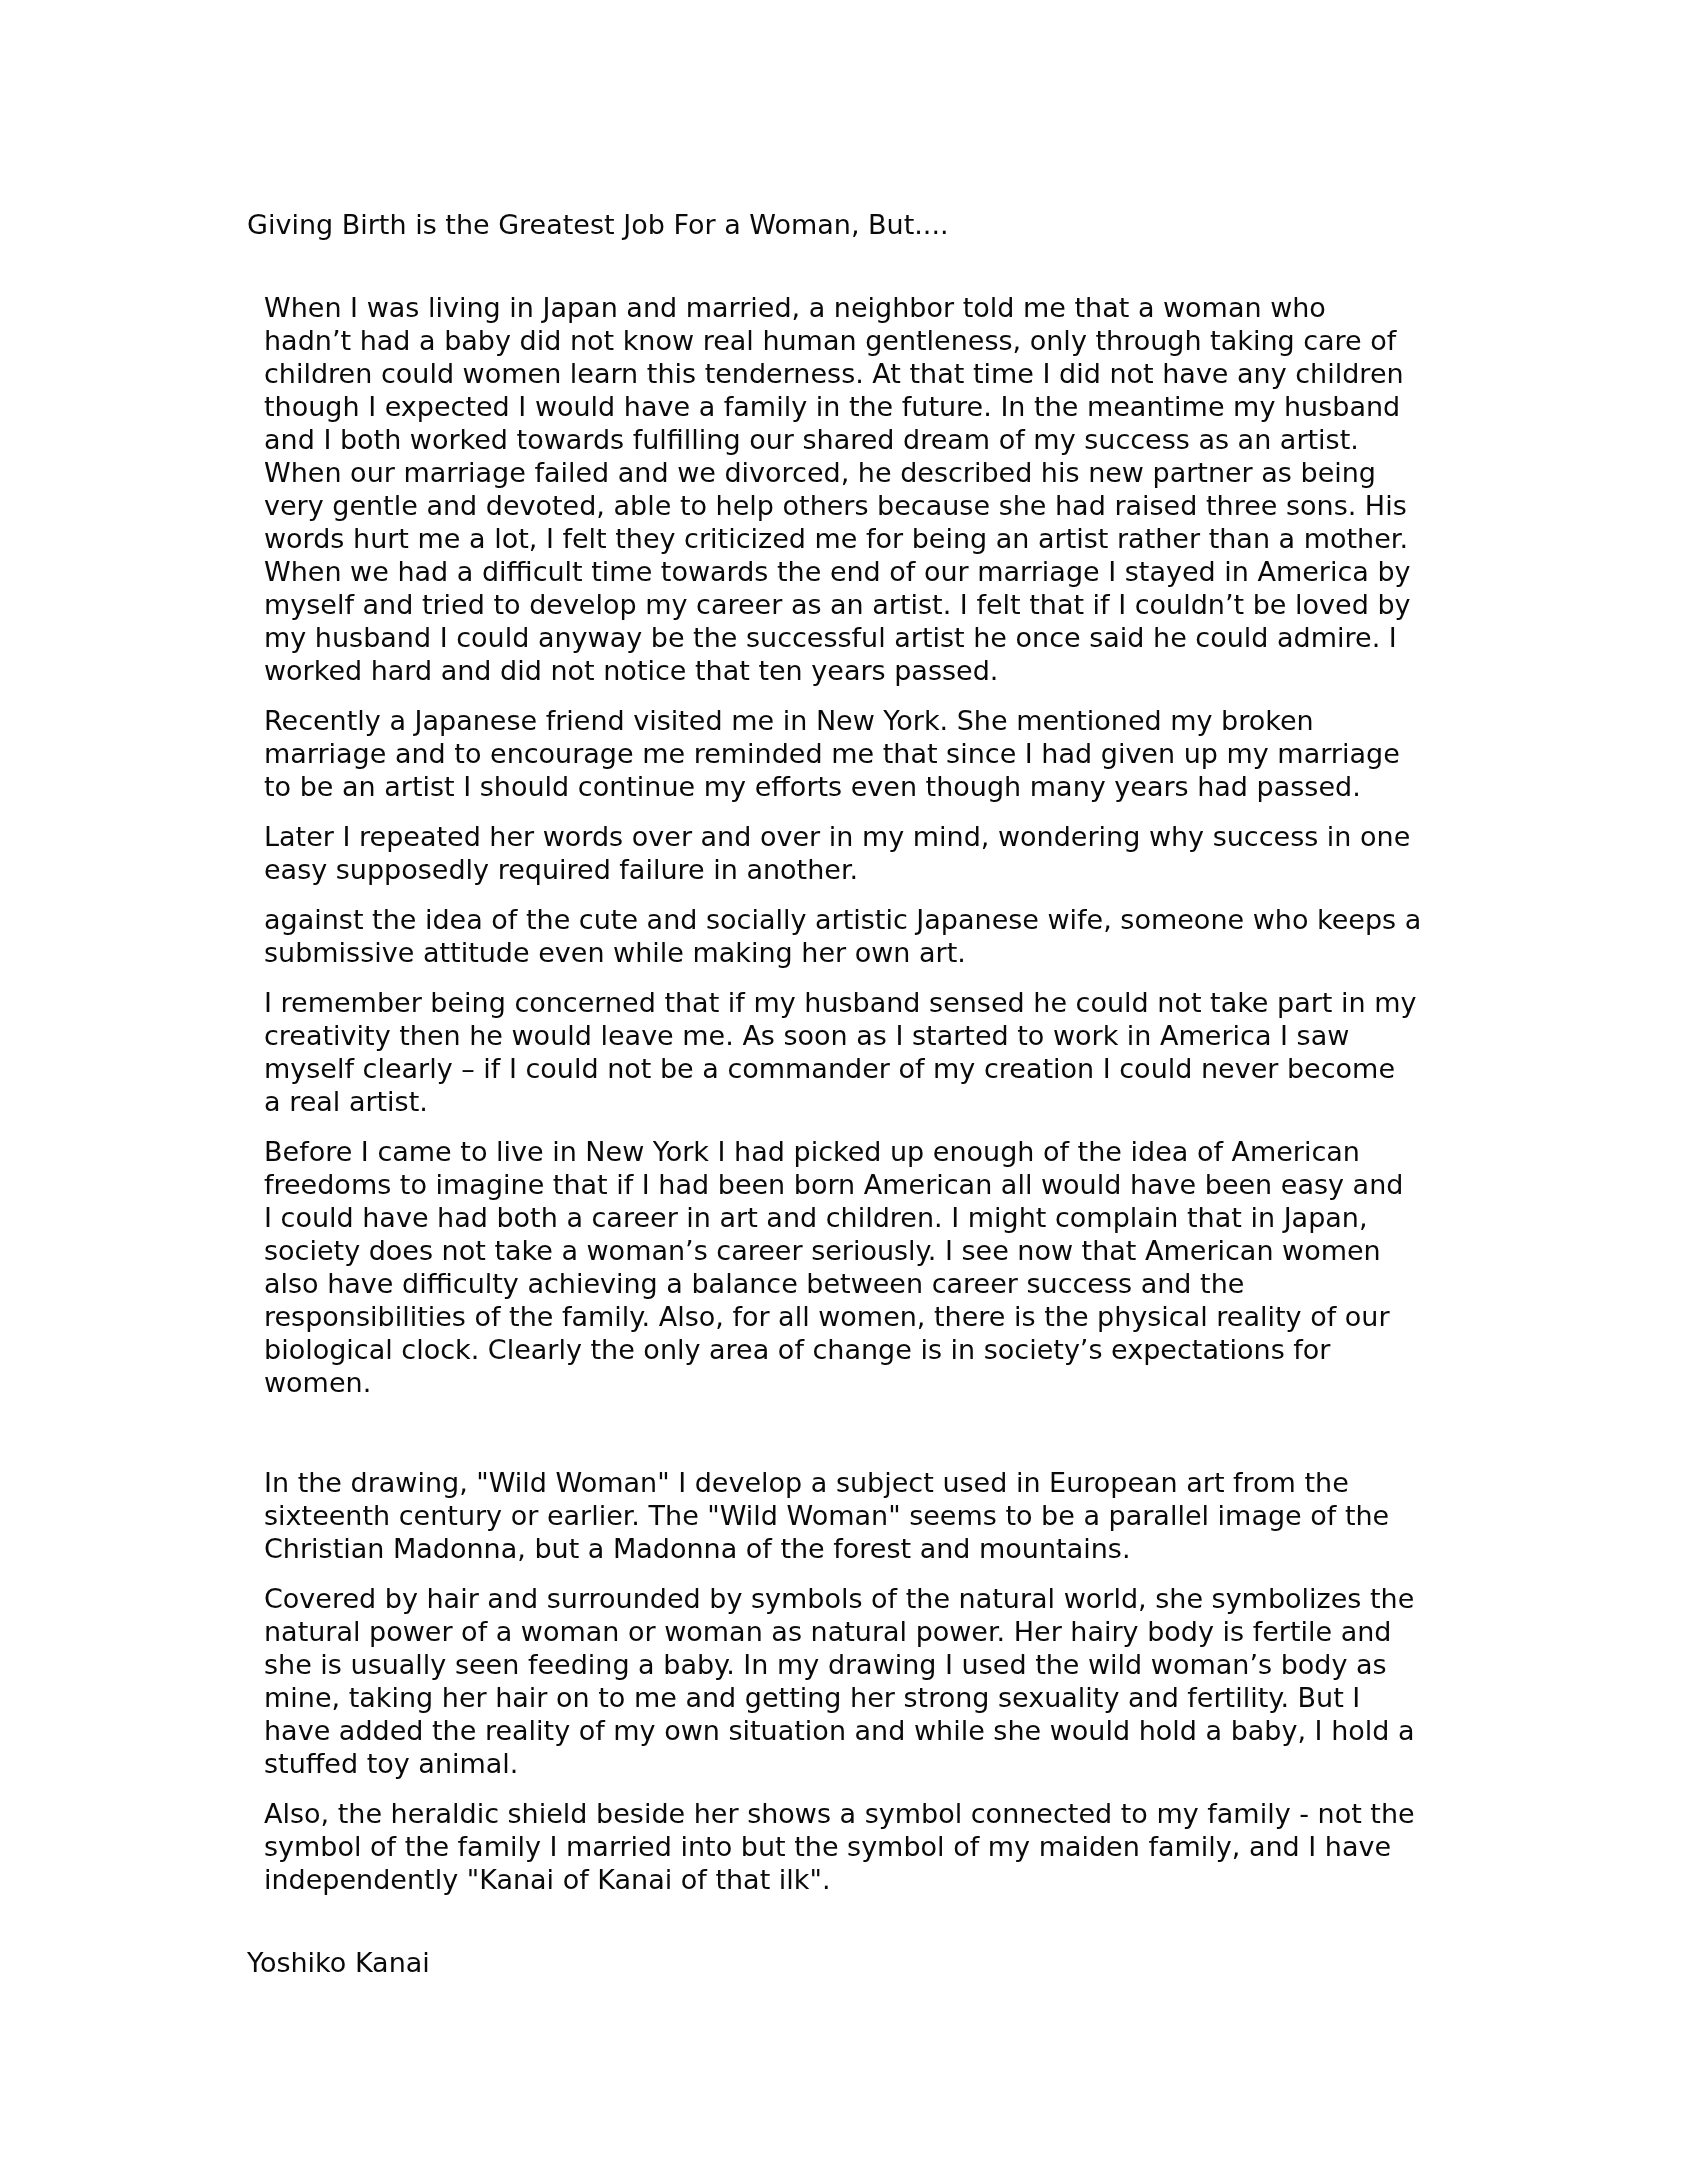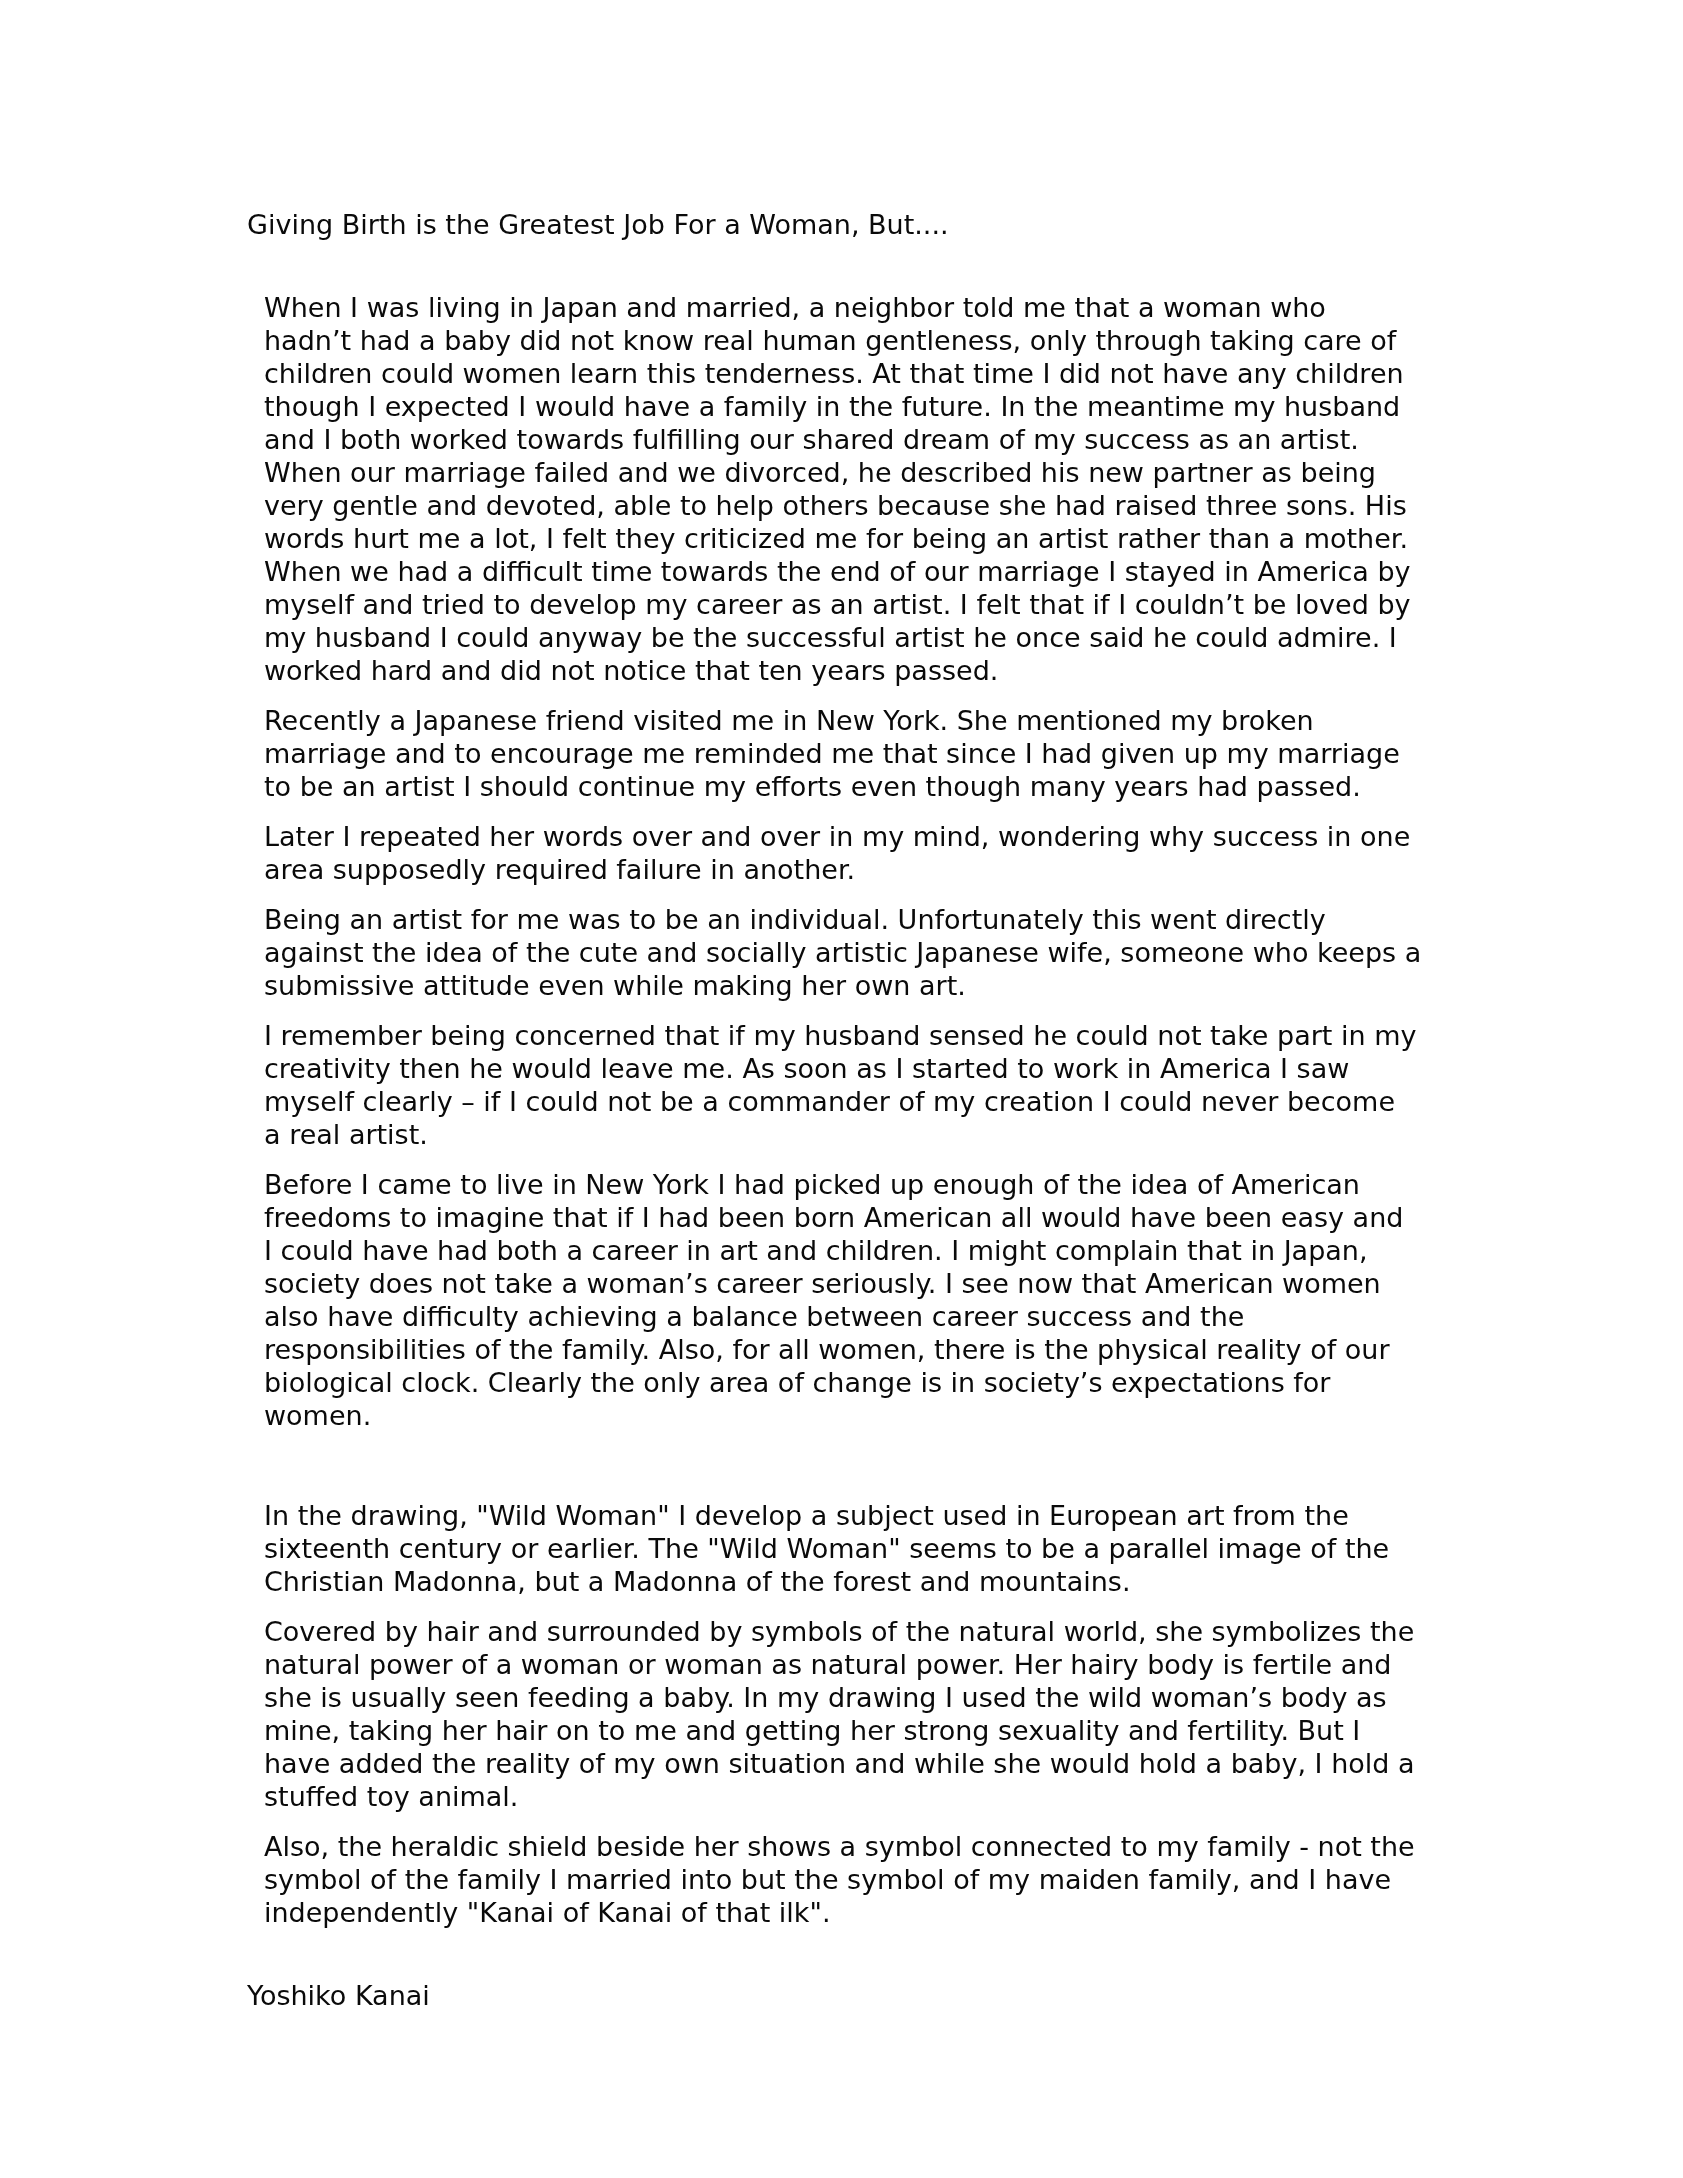--- a/index.html
+++ b/index.html
@@ -60,24 +60,23 @@
         <div class="line">my husband I could anyway be the successful artist he once said he could admire. I</div>
         <div class="line">worked hard and did not notice that ten years passed.</div>
       </div>
       <div class="paragraph">
         <div class="line">Recently a Japanese friend visited me in New York. She mentioned my broken</div>
         <div class="line">marriage and to encourage me reminded me that since I had given up my marriage</div>
         <div class="line">to be an artist I should continue my efforts even though many years had passed.</div>
       </div>
       <div class="paragraph">
         <div class="line">Later I repeated her words over and over in my mind, wondering why success in one</div>
-        <div class="line">area supposedly required failure in another.</div>
+        <div class="line">easy supposedly required failure in another.</div>
       </div>
       <div class="paragraph">
-        <div class="line">Being an artist for me was to be an individual. Unfortunately this went directly</div>
         <div class="line">against the idea of the cute and socially artistic Japanese wife, someone who keeps a</div>
         <div class="line">submissive attitude even while making her own art.</div>
       </div>
       <div class="paragraph">
         <div class="line">I remember being concerned that if my husband sensed he could not take part in my</div>
         <div class="line">creativity then he would leave me. As soon as I started to work in America I saw</div>
         <div class="line">myself clearly – if I could not be a commander of my creation I could never become</div>
         <div class="line">a real artist.</div>
       </div>
       <div class="paragraph">

